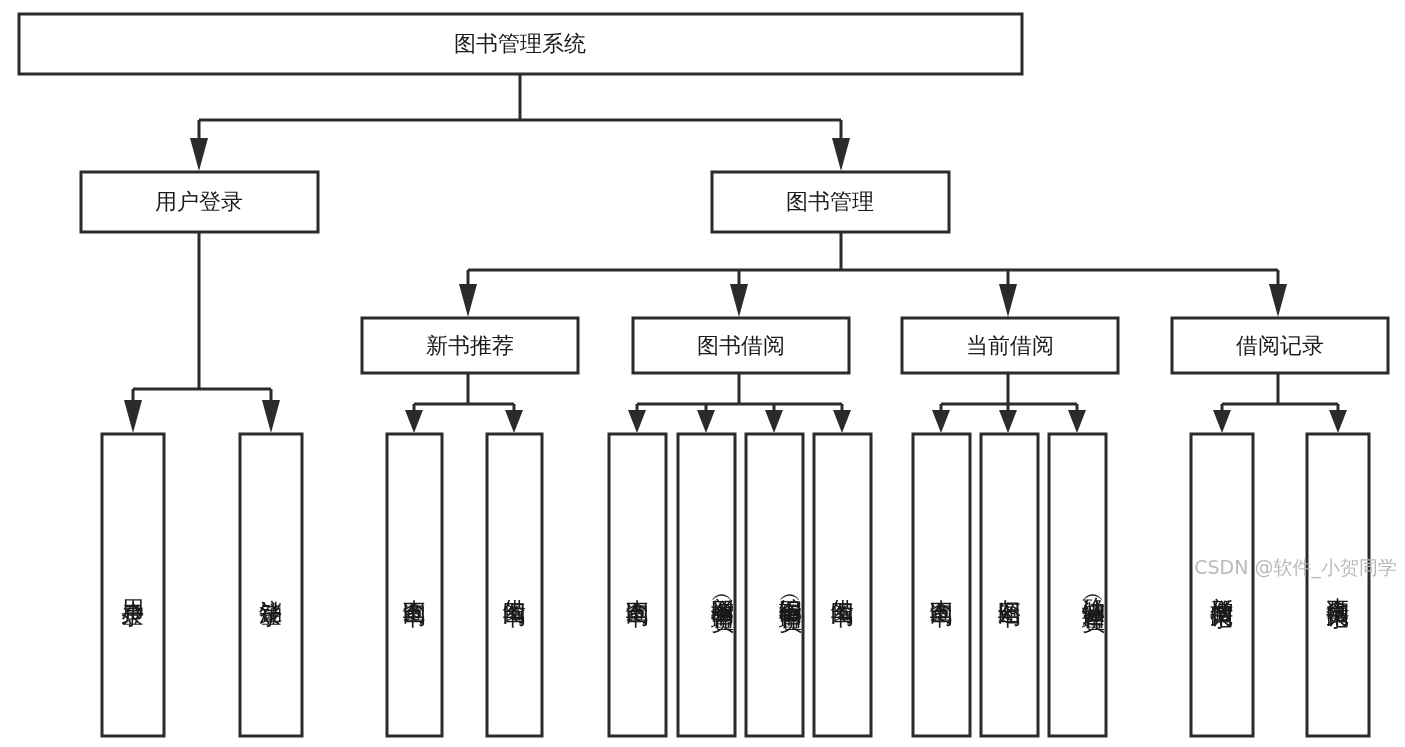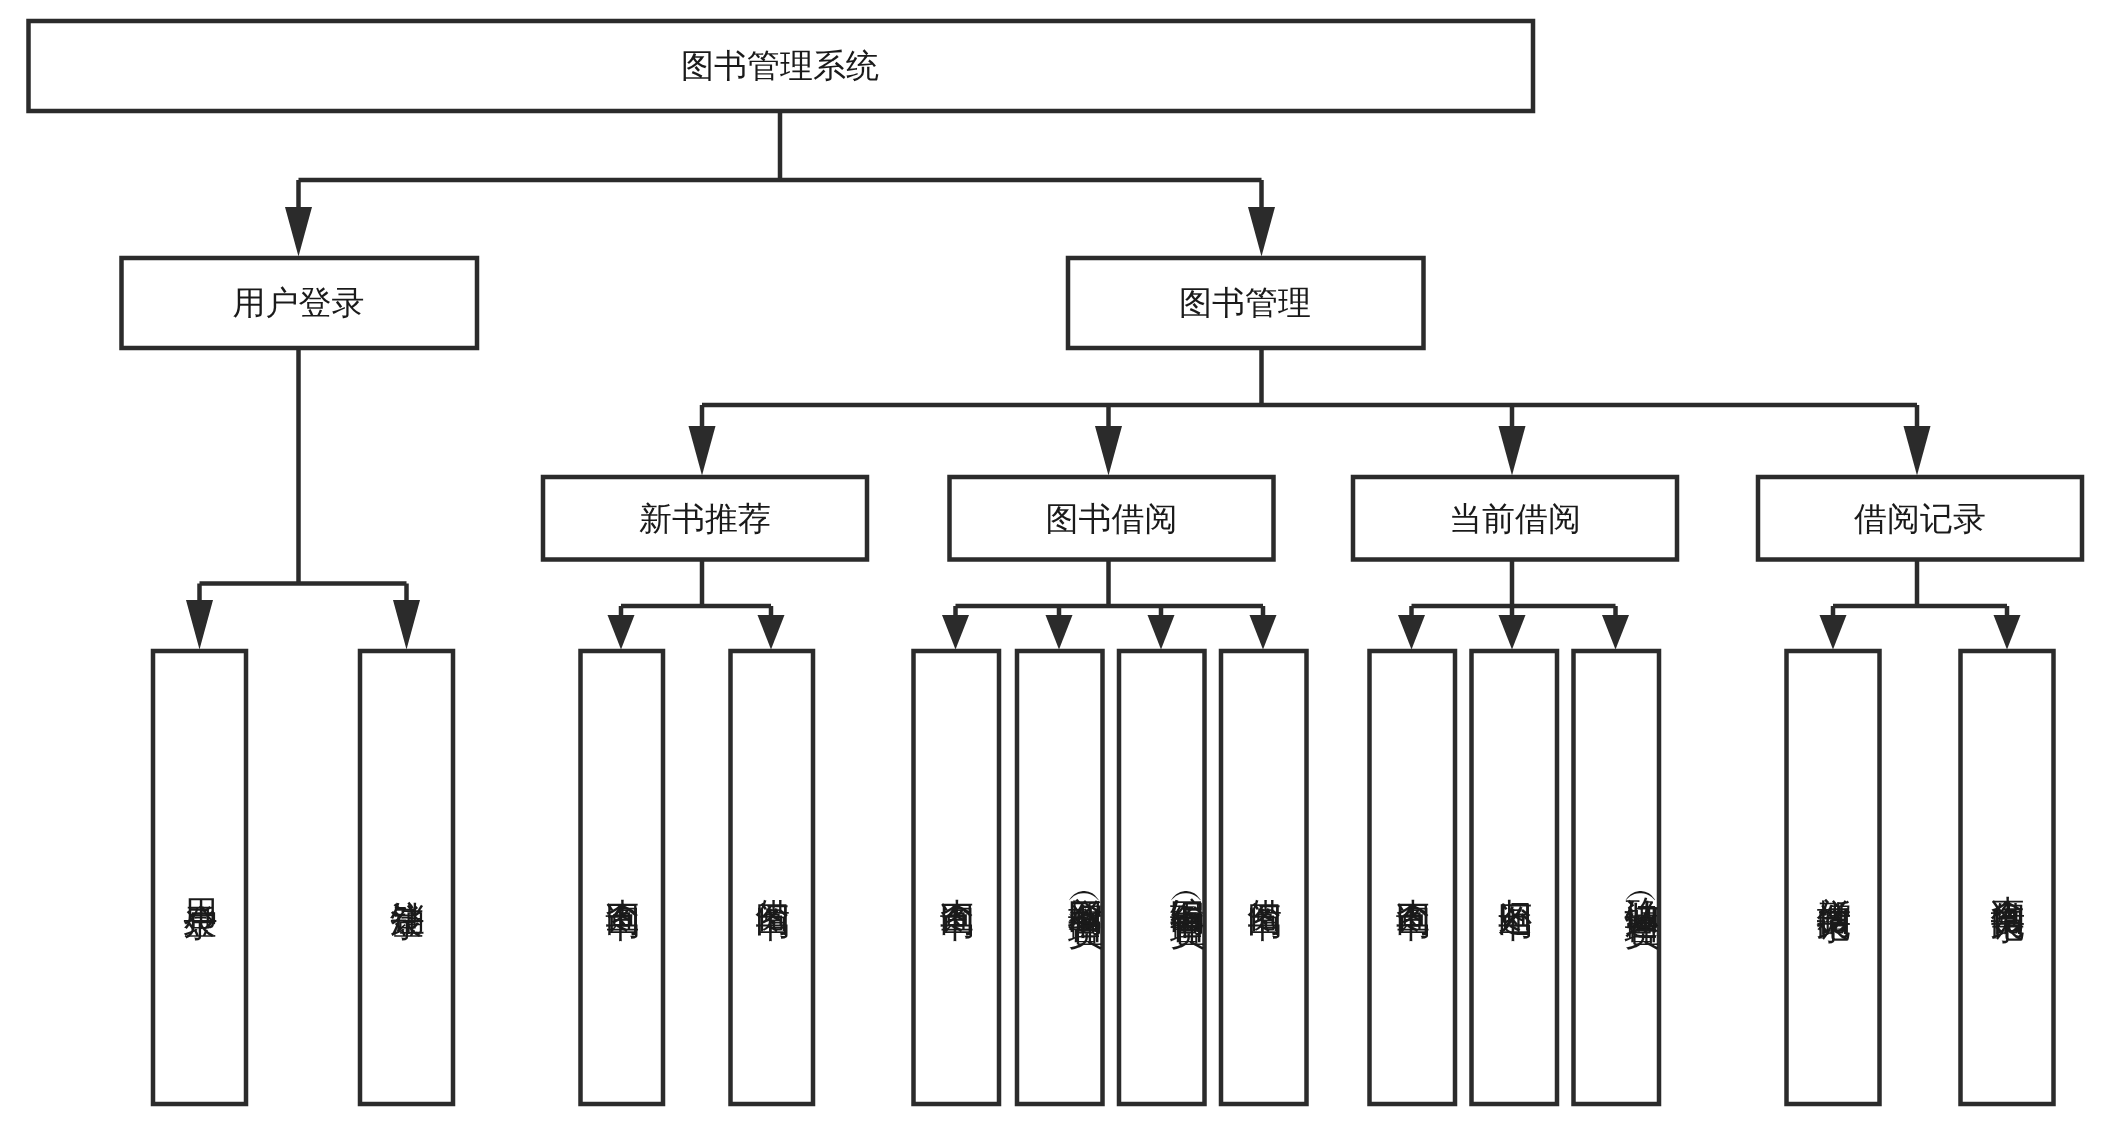--- a/index.html
+++ b/index.html
@@ -218,13 +218,14 @@
   <div class="vlabel" style="left:746px; top:434px; width:57px; height:302px; align-items:flex-start; padding-top:6px; box-sizing:border-box;">编辑图书（管理员）</div>
   <div class="vlabel" style="left:814px; top:434px; width:57px; height:302px;">借阅图书</div>
 
   <div class="vlabel" style="left:913px; top:434px; width:57px; height:302px;">查询图书</div>
   <div class="vlabel" style="left:981px; top:434px; width:57px; height:302px;">归还图书</div>
   <div class="vlabel" style="left:1049px; top:434px; width:57px; height:302px; align-items:flex-start; padding-top:6px; box-sizing:border-box;">确认归还（管理员）</div>
 
   <div class="vlabel" style="left:1191px; top:434px; width:62px; height:302px;">新增借阅记录</div>
   <div class="vlabel" style="left:1307px; top:434px; width:62px; height:302px;">查询借阅记录</div>
 
+  <div class="watermark">CSDN @软件_小贺同学</div>
 </div>
 
 </body></html>

